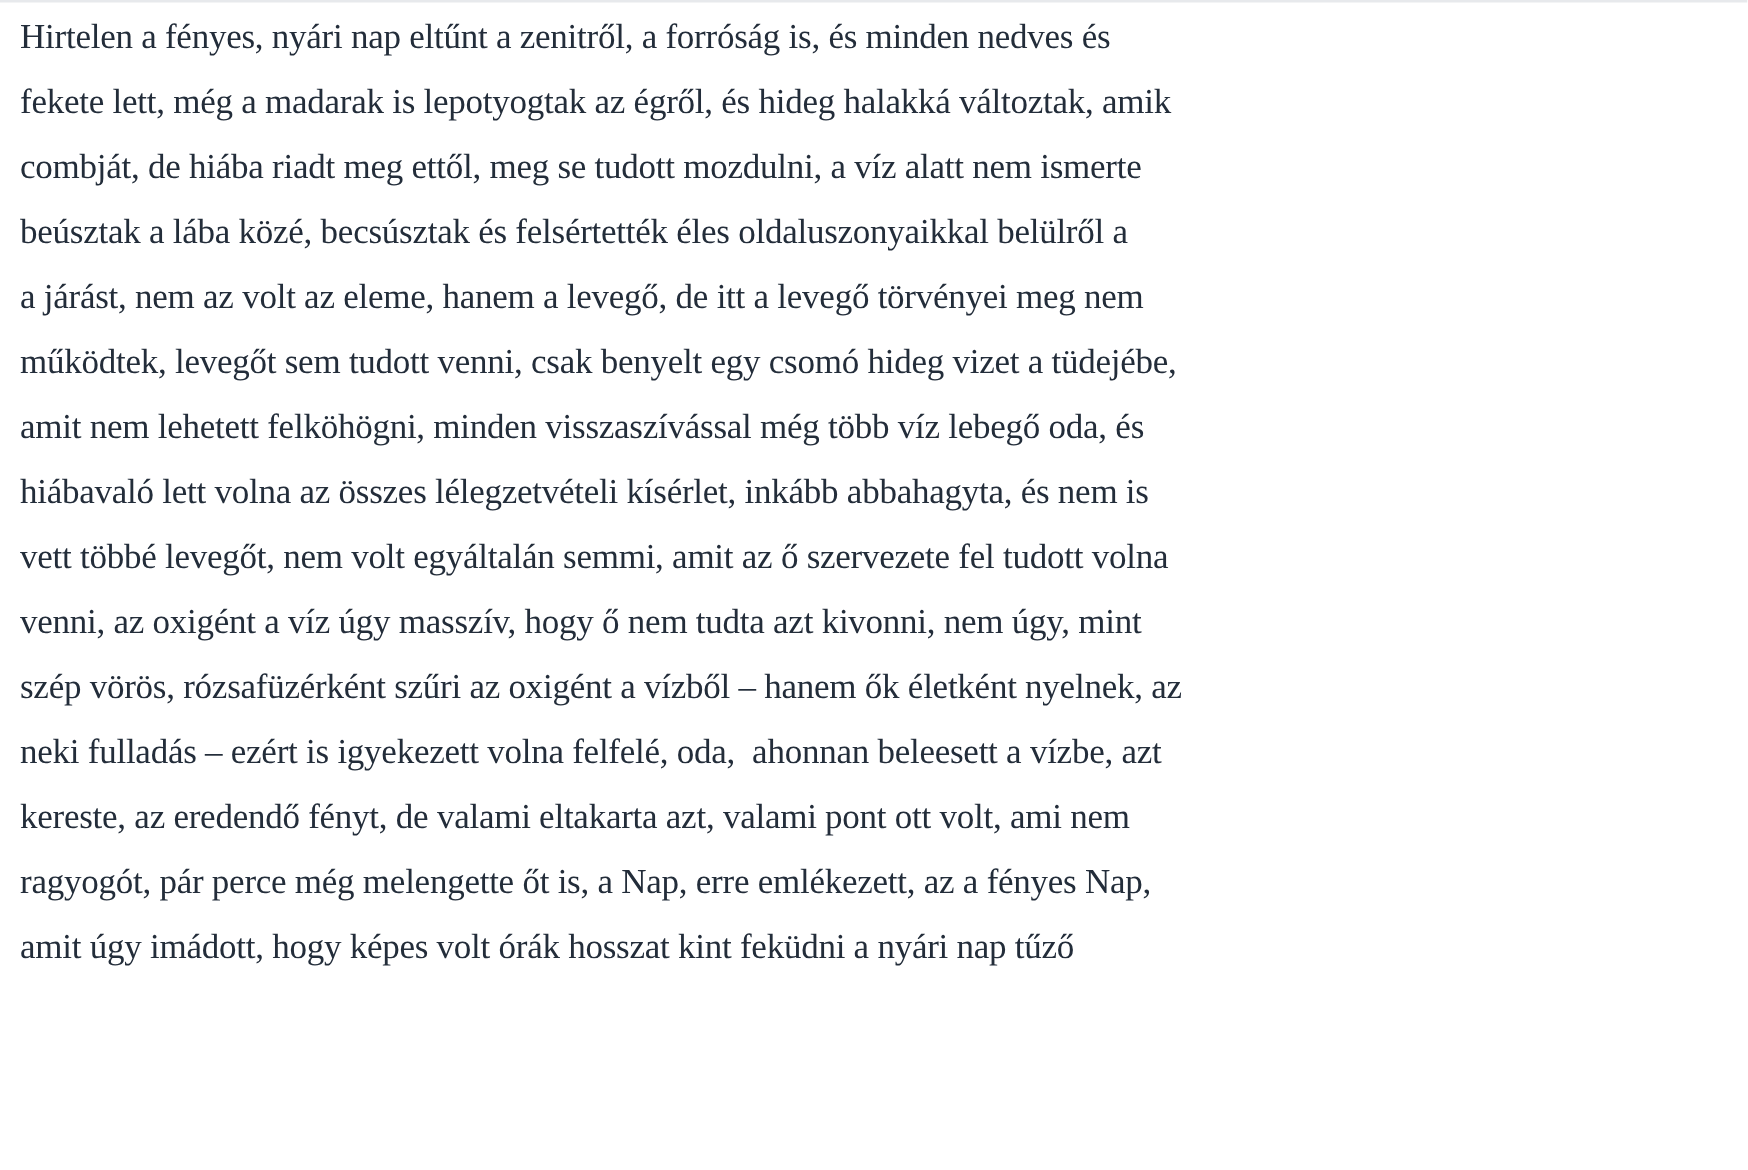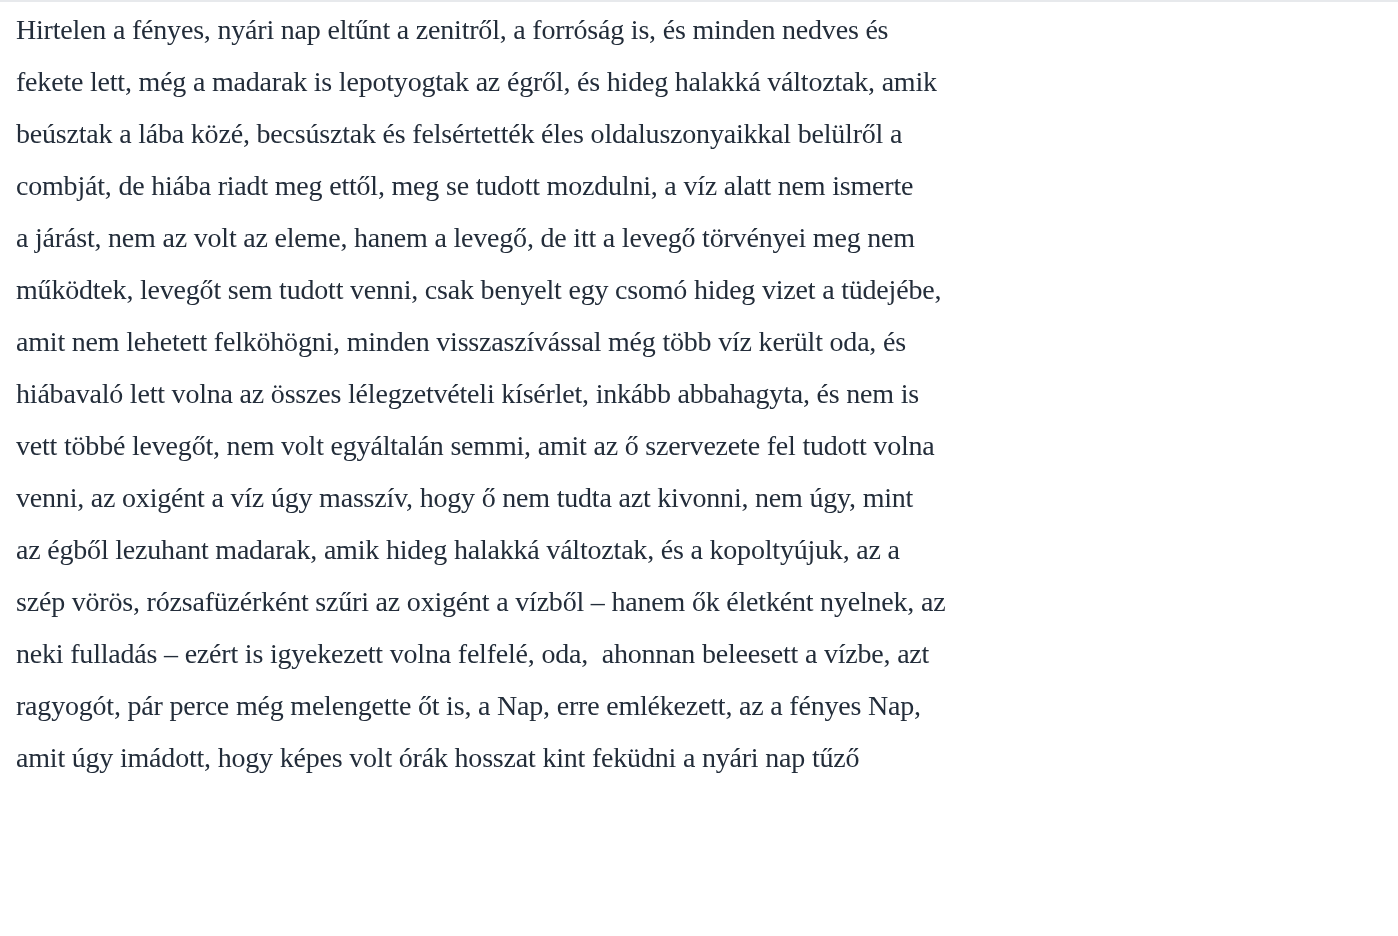--- a/index.html
+++ b/index.html
@@ -28,26 +28,26 @@
     letter-spacing: -0.2px;
     overflow: visible;
   }
 </style>
 </head>
 <body>
 
 <div class="page">
   <div class="text-line">Hirtelen a fényes, nyári nap eltűnt a zenitről, a forróság is, és minden nedves és</div>
   <div class="text-line">fekete lett, még a madarak is lepotyogtak az égről, és hideg halakká változtak, amik</div>
+  <div class="text-line">combját, de hiába riadt meg ettől, meg se tudott mozdulni, a víz alatt nem ismerte</div>
   <div class="text-line">beúsztak a lába közé, becsúsztak és felsértették éles oldaluszonyaikkal belülről a</div>
-  <div class="text-line">combját, de hiába riadt meg ettől, meg se tudott mozdulni, a víz alatt nem ismerte</div>
   <div class="text-line">a járást, nem az volt az eleme, hanem a levegő, de itt a levegő törvényei meg nem</div>
   <div class="text-line">működtek, levegőt sem tudott venni, csak benyelt egy csomó hideg vizet a tüdejébe,</div>
-  <div class="text-line">amit nem lehetett felköhögni, minden visszaszívással még több víz került oda, és</div>
+  <div class="text-line">amit nem lehetett felköhögni, minden visszaszívással még több víz lebegő oda, és</div>
   <div class="text-line">hiábavaló lett volna az összes lélegzetvételi kísérlet, inkább abbahagyta, és nem is</div>
   <div class="text-line">vett többé levegőt, nem volt egyáltalán semmi, amit az ő szervezete fel tudott volna</div>
   <div class="text-line">venni, az oxigént a víz úgy masszív, hogy ő nem tudta azt kivonni, nem úgy, mint</div>
-  <div class="text-line">az égből lezuhant madarak, amik hideg halakká változtak, és a kopoltyújuk, az a</div>
   <div class="text-line">szép vörös, rózsafüzérként szűri az oxigént a vízből – hanem ők életként nyelnek, az</div>
   <div class="text-line">neki fulladás – ezért is igyekezett volna felfelé, oda,  ahonnan beleesett a vízbe, azt</div>
+  <div class="text-line">kereste, az eredendő fényt, de valami eltakarta azt, valami pont ott volt, ami nem</div>
   <div class="text-line">ragyogót, pár perce még melengette őt is, a Nap, erre emlékezett, az a fényes Nap,</div>
   <div class="text-line">amit úgy imádott, hogy képes volt órák hosszat kint feküdni a nyári nap tűző</div>
 </div>
 
 </body></html>

